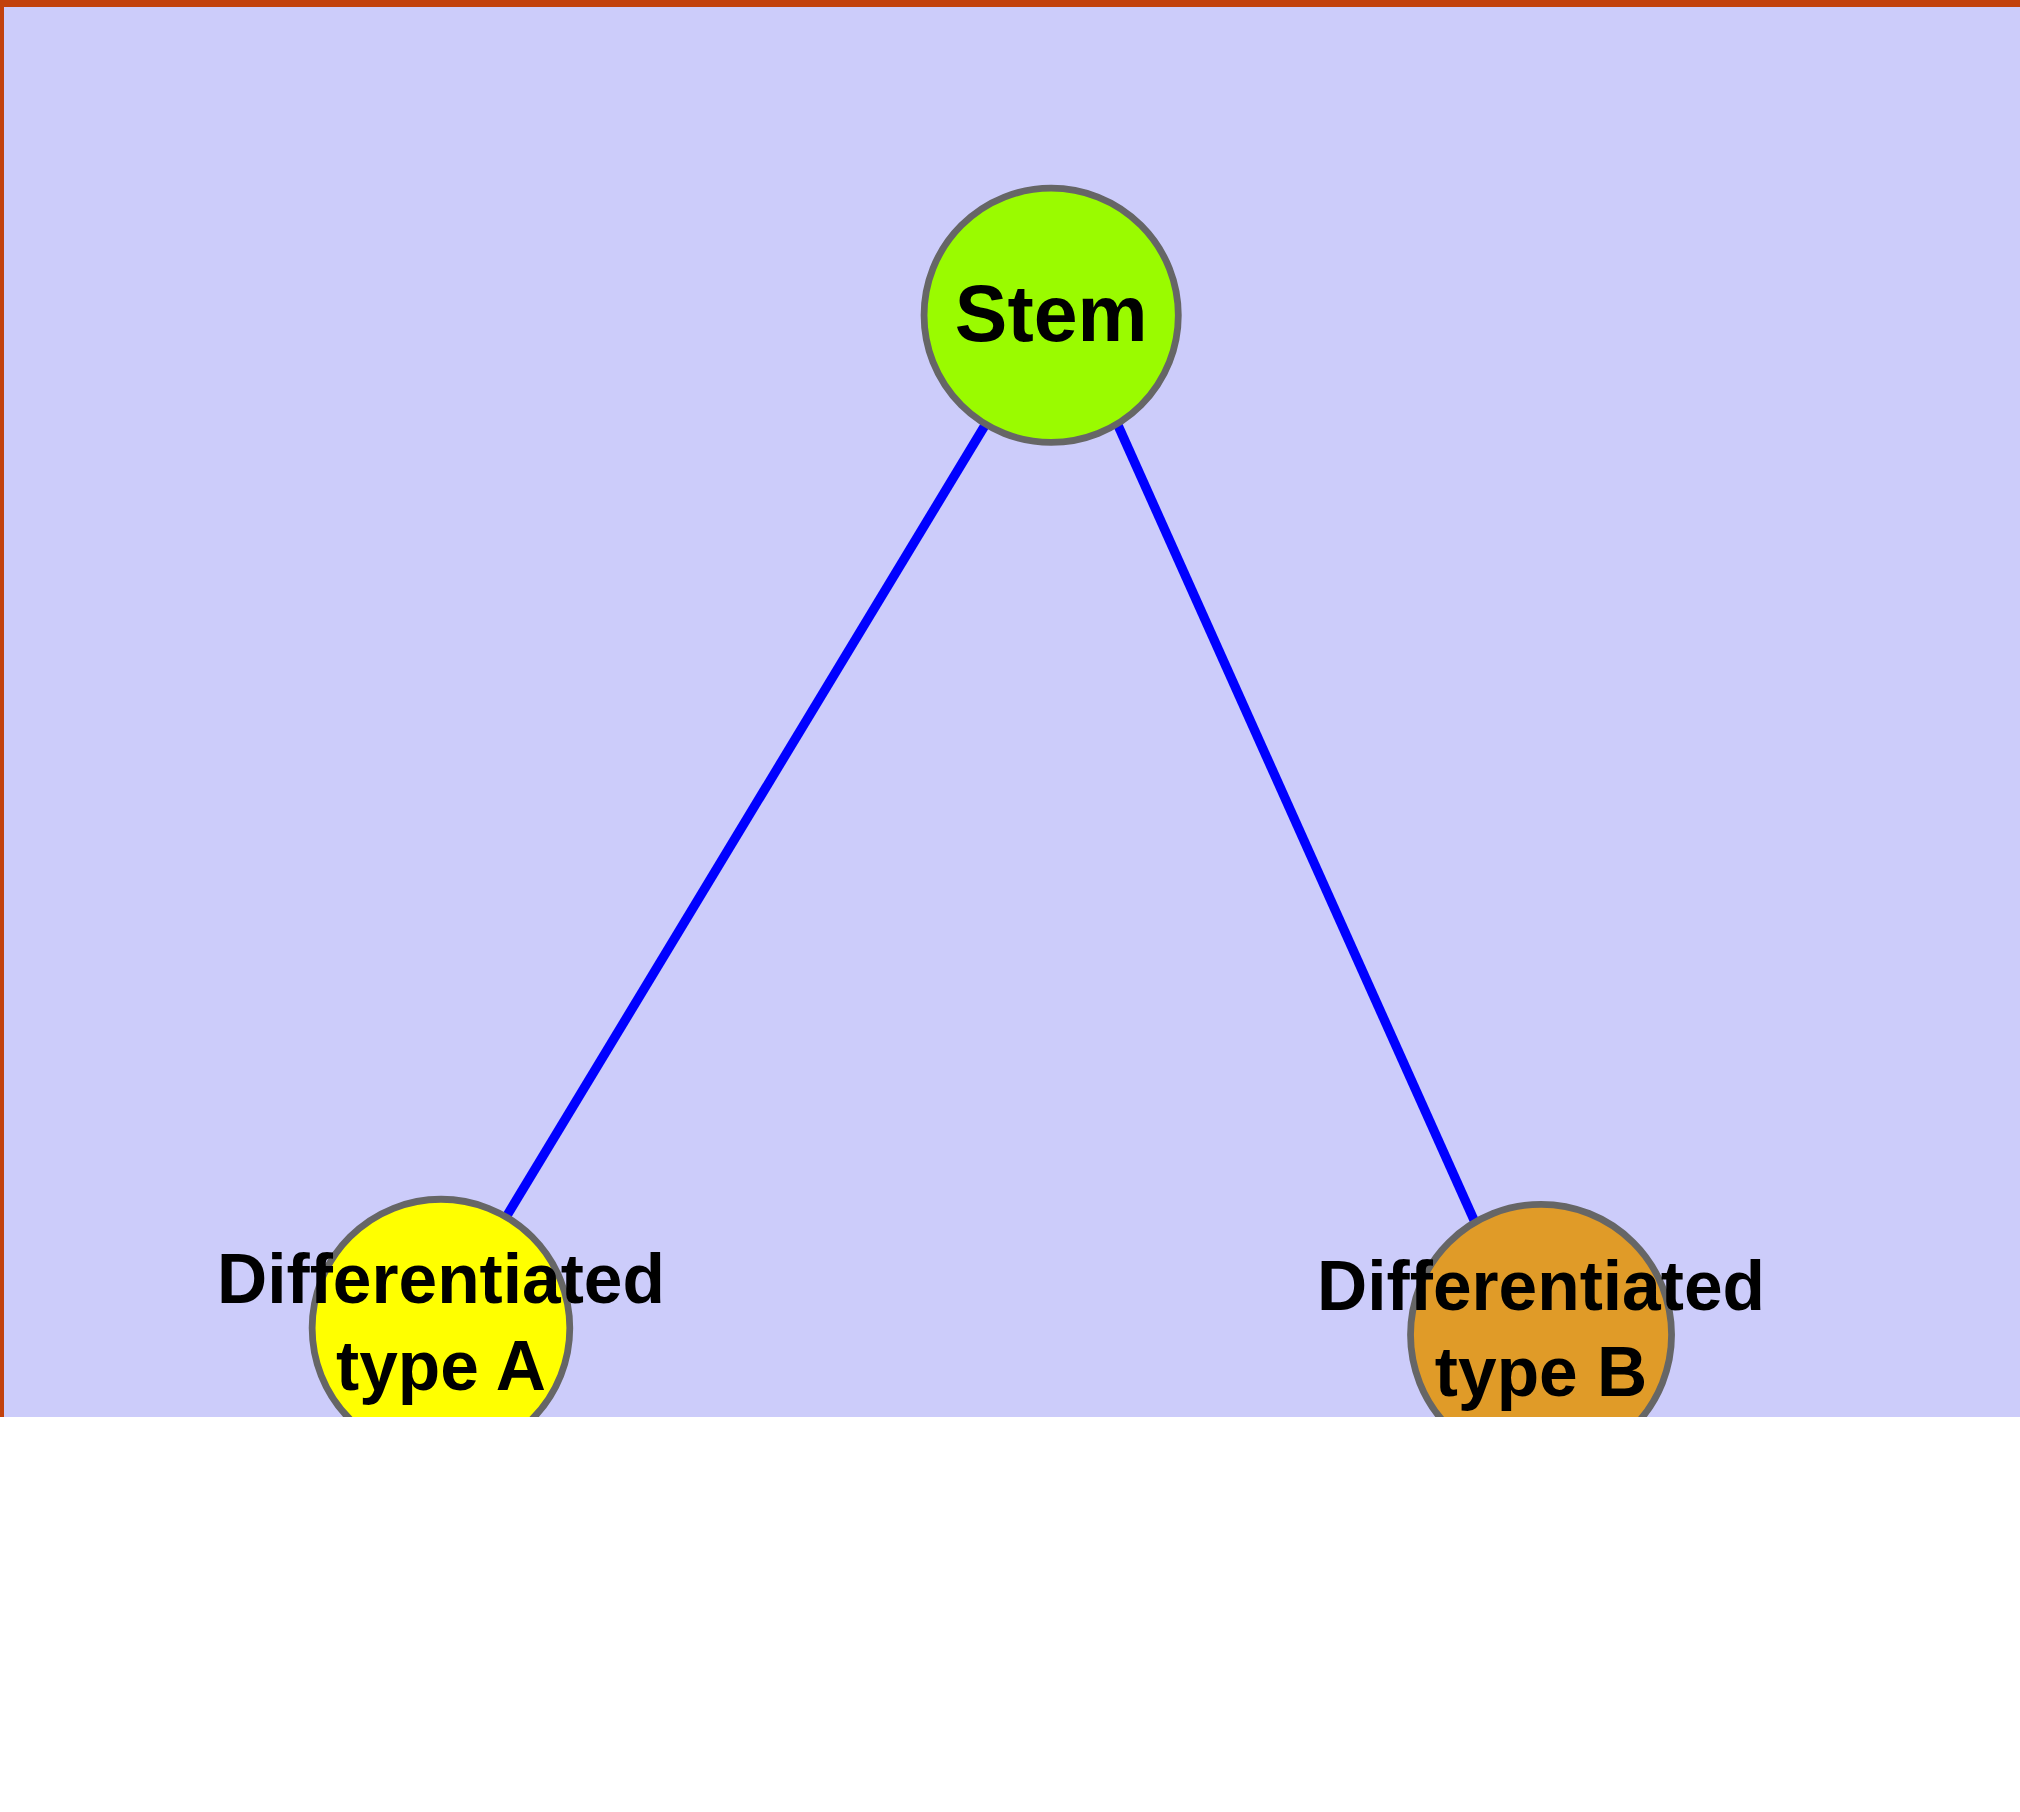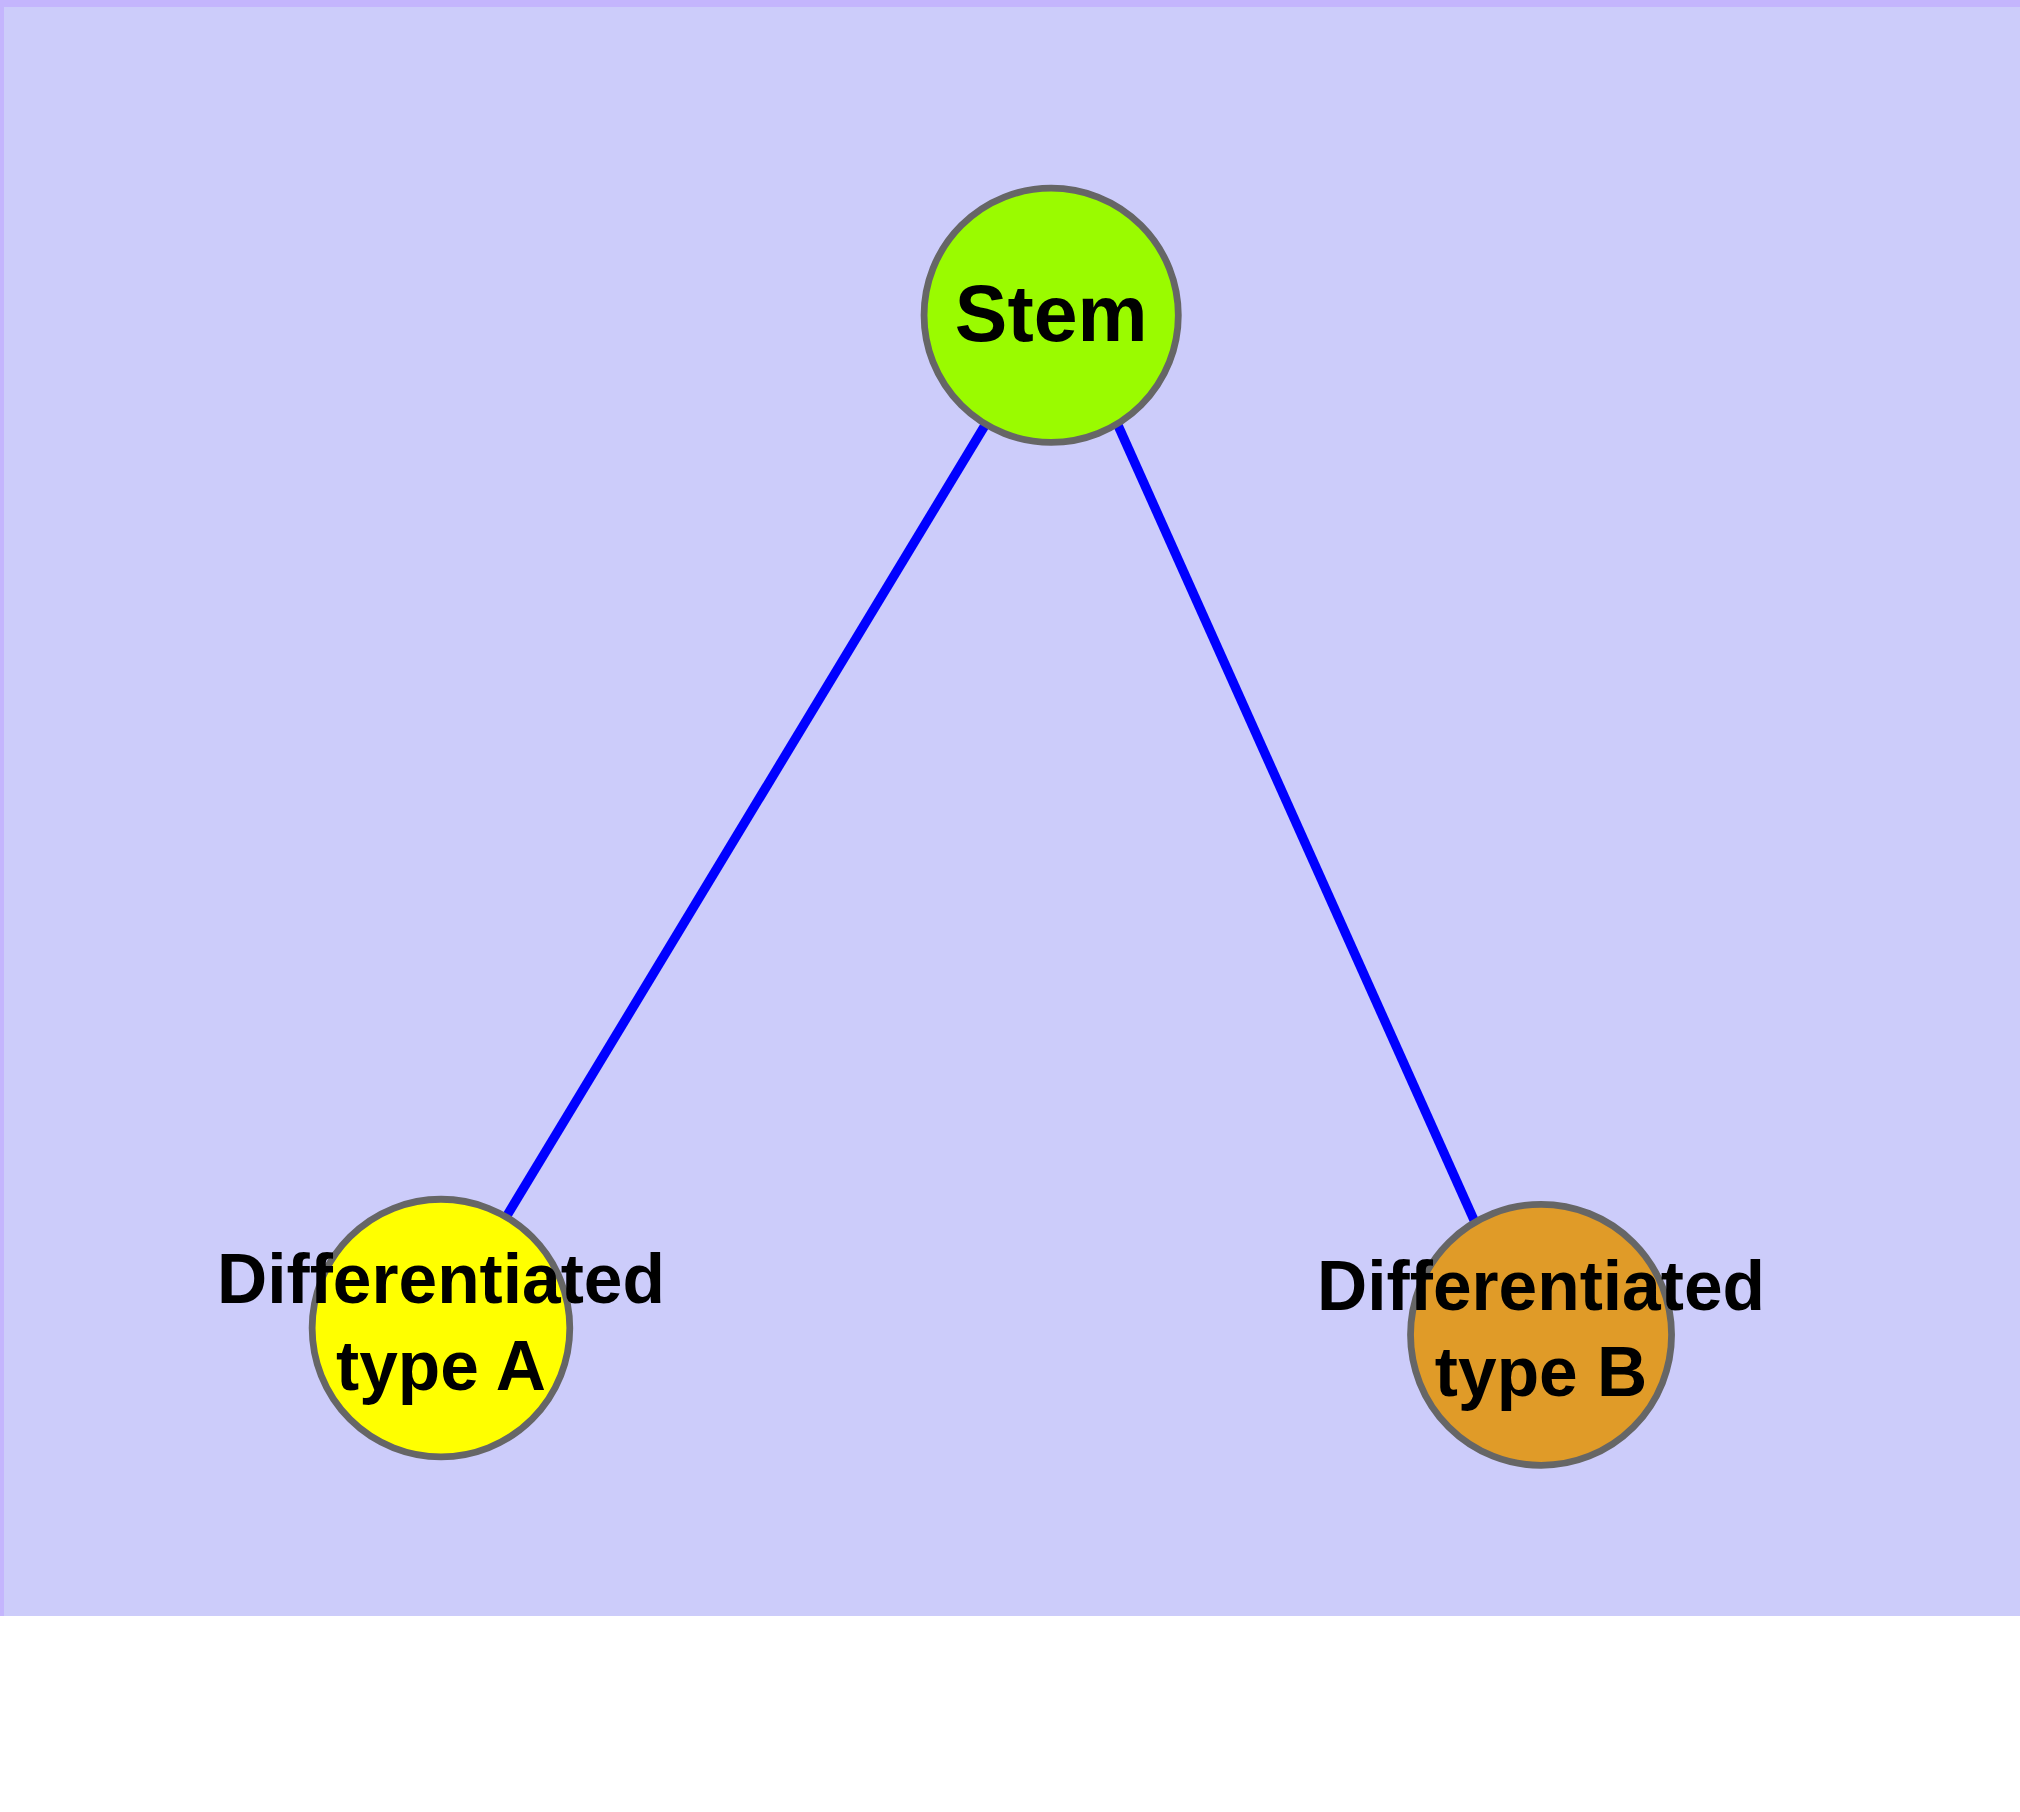--- a/index.html
+++ b/index.html
@@ -3,23 +3,23 @@
 <meta charset="utf-8">
 <style>
   html, body {
     margin: 0;
     padding: 0;
     background: #ffffff;
   }
   #canvas {
     position: relative;
     width: 2021px;
-    height: 1616px;
+    height: 1417px;
     overflow: hidden;
-    background: #c4b5fd;
+    background: #c2410c;
     font-family: "Liberation Sans", sans-serif;
   }
   #plot-bg {
     position: absolute;
     left: 4.2px;
     top: 6.8px;
     width: 2016px;
     height: 1805px;
     background: #ccccfa;
   }

